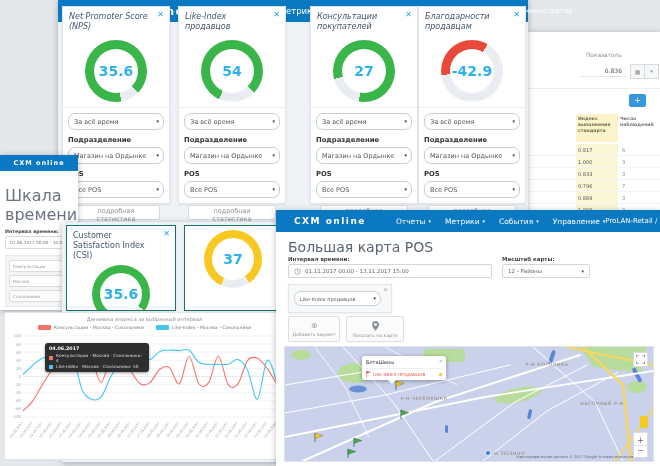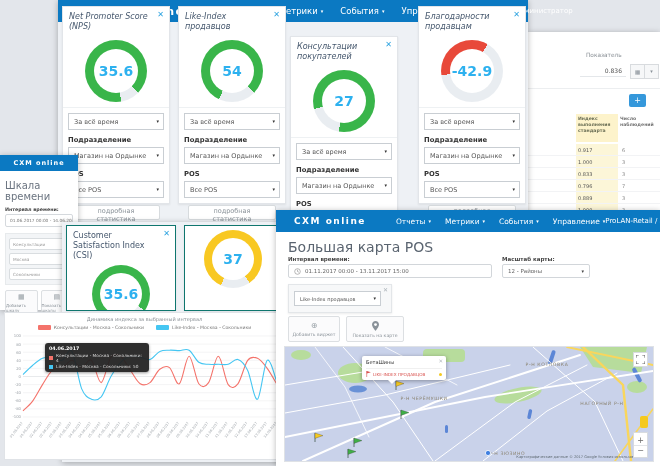--- a/index.html
+++ b/index.html
@@ -18,33 +18,33 @@
   #dash1 .hdr{padding:0 10px 0 42px;}
   .card{position:absolute;top:6px;width:108px;height:198px;background:#fff;border:1px solid #e2e5e9;
         box-sizing:border-box;box-shadow:0 1px 2px rgba(0,0,0,.07);}
   .card .ttl{font-size:8px;color:#44566c;padding:5px 14px 0 6px;line-height:1.25;height:22px;font-style:italic;}
   .card .x{position:absolute;top:3px;right:5px;color:#2da3e0;font-size:8px;cursor:pointer;}
   .gauge{width:62px;height:62px;border-radius:50%;margin:6px auto 5px;position:relative;}
   .gauge::after{content:"";position:absolute;inset:9px;background:#fff;border-radius:50%;}
   .gval{position:absolute;inset:0;display:flex;align-items:center;justify-content:center;
         font-size:14px;font-weight:bold;color:#2db1ef;z-index:1;}
   .divider{border-top:1px solid #eef1f3;margin:4px 0 5px;}
-  .sel{position:relative;margin:0 5px 0;height:15px;border:1px solid #c9ced3;border-radius:0;
+  .sel{position:relative;margin:0 5px 0;height:15px;border:1px solid #c9ced3;border-radius:7px;
        font-size:6.5px;color:#555;display:flex;align-items:center;padding:0 10px 0 5px;background:#fff;cursor:pointer;}
   .sel .crt{position:absolute;right:4px;color:#333;}
   .flabel{font-size:6.8px;font-weight:bold;color:#333;margin:6px 5px 3px;}
   .stat-btn{margin:7px auto 0;display:block;width:88px;height:15px;border:1px solid #d7dbde;border-radius:2px;
             background:#fff;color:#8a9299;font-size:6.5px;font-family:inherit;cursor:pointer;}
 
   
   #timeline{left:0;top:155px;width:78px;height:155px;z-index:4;}
   #timeline .hdr{height:16px;justify-content:center;}
   #timeline .logo{font-size:6.5px;letter-spacing:1px;}
   .tl-body{padding:5px 5px 0;}
-  .tl-title{font-size:10px;color:#6b7480;margin:4px 0 5px;}
+  .tl-title{font-size:16px;color:#6b7480;margin:10px 0 5px;}
   .mini-label{font-size:4.8px;font-weight:bold;color:#444;margin-bottom:2px;}
   .mini-input{display:flex;align-items:center;gap:2px;border:1px solid #d5d9dd;border-radius:2px;height:11px;
               font-size:4.3px;color:#777;padding:0 2px;overflow:hidden;white-space:nowrap;background:#fff;}
   .tl-panel{background:#f3f5f7;border:1px solid #e7eaec;margin-top:6px;padding:4px 3px;}
   .tl-field{height:10px;border:1px solid #d9dde0;border-radius:2px;background:#fff;font-size:4.3px;color:#999;
             display:flex;align-items:center;padding:0 3px;margin-bottom:3px;}
   .tl-btns{display:flex;gap:3px;margin-top:5px;}
   .tl-btn{flex:1;height:24px;border:1px solid #dcdfe2;border-radius:2px;background:#fbfbfc;color:#8a9299;
           font-size:4px;display:flex;flex-direction:column;align-items:center;justify-content:center;gap:2px;cursor:pointer;}
   .tl-btn .ic{font-size:7px;color:#9aa2a8;line-height:1;}
@@ -225,21 +225,21 @@
         <span class="crt">▾</span>
       </div>
     <div class="flabel">POS</div>
     <div class="sel">
         <span>Все POS</span>
         <span class="crt">▾</span>
       </div>
     <button class="stat-btn">подробная статистика</button>
   </div>
 
-  <div class="card" style="left:232px;margin-top:30px;">
+  <div class="card" style="left:252px;">
     <div class="ttl">Консультации покупателей</div>
     <div class="x">✕</div>
     <div class="gauge" style="background: conic-gradient(from 255deg, rgb(57, 181, 74) 0deg, rgb(57, 181, 74) 295deg, rgb(233, 237, 241) 295deg, rgb(233, 237, 241) 360deg);">
       <div class="gval">27</div>
     </div>
     <div class="divider"></div>
     <div class="sel">
         <span>За всё время</span>
         <span class="crt">▾</span>
       </div>

